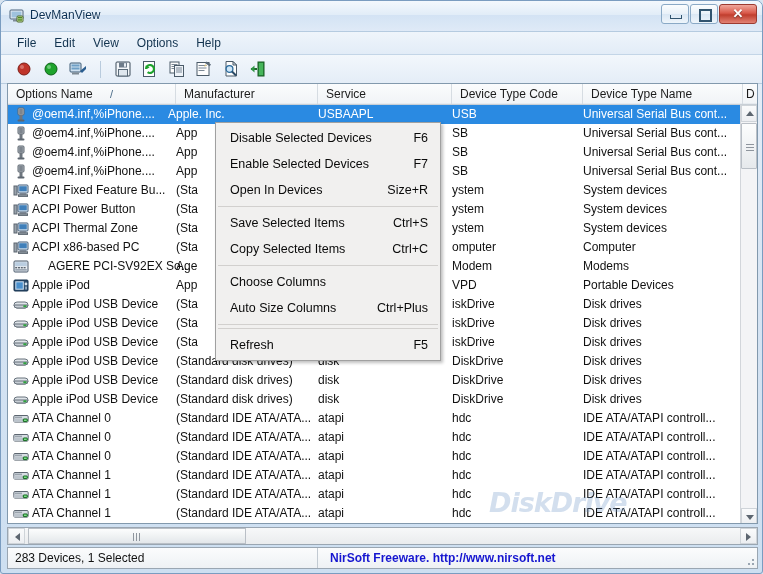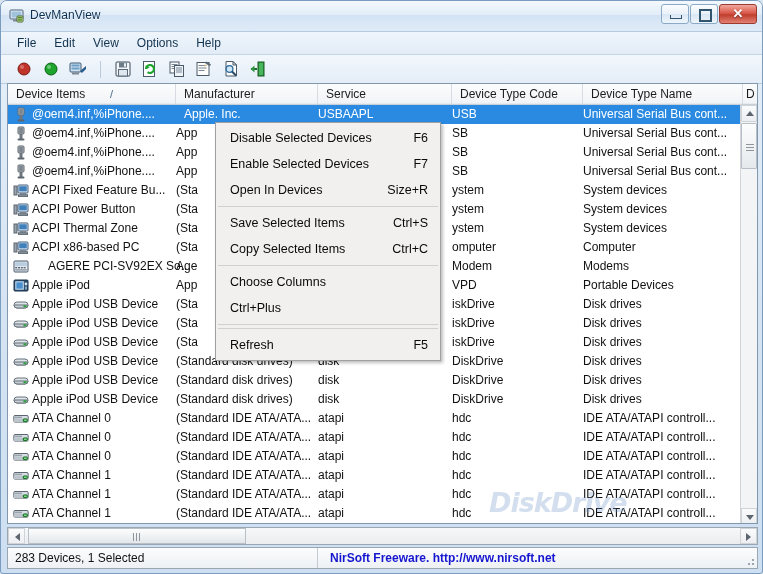--- a/index.html
+++ b/index.html
@@ -280,40 +280,40 @@
         <rect x="10" y="3" width="4" height="12" fill="#47b55b"></rect>
         <path d="M8 9 l-6 0" stroke="#1c6b2a" stroke-width="2"></path>
         <path d="M5.5 5.5 l-4 3.5 l4 3.5 z" fill="#2e9444"></path>
       </svg>
     </span>
   </div>
 
   <div class="listwrap">
     <div class="hdr">
       <div class="hcell" style="left:0;width:168px;">
-        <span>Device Items</span>
+        <span>Options Name</span>
         <span class="sortmark" style="left:102px;top:0;">/</span>
       </div>
       <div class="hcell" style="left:168px;width:142px;">Manufacturer</div>
       <div class="hcell" style="left:310px;width:134px;">Service</div>
       <div class="hcell" style="left:444px;width:131px;">Device Type Code</div>
       <div class="hcell" style="left:575px;width:160px;">Device Type Name</div>
       <div class="hcell" style="left:735px;width:30px;border-right:none;padding-left:3px;">D</div>
     </div>
 
     <div class="rows" id="rows">
         <div class="row sel">
           <span class="ico"><svg width="16" height="15" viewBox="0 0 16 15">
               <rect x="5" y="1" width="6" height="7" rx="1" fill="#b9bec4" stroke="#5d6670"></rect>
               <rect x="6.2" y="2" width="3.6" height="5" fill="#7d858e"></rect>
               <rect x="6.5" y="8" width="3" height="5" fill="#6e767f"></rect>
               <rect x="4.5" y="12.5" width="7" height="2" rx="1" fill="#5d6670"></rect>
             </svg></span>
           <span class="cell" style="left: 24px; width: 144px;">@oem4.inf,%iPhone....</span>
-          <span class="cell" style="left: 176px; width: 142px;">Apple. Inc.</span>
+          <span class="cell" style="left: 160px; width: 142px;">Apple. Inc.</span>
           <span class="cell" style="left: 310px; width: 134px;">USBAAPL</span>
           <span class="cell" style="left: 444px; width: 131px;">USB</span>
           <span class="cell" style="left: 575px; width: 160px;">Universal Serial Bus cont...</span>
         </div>
         <div class="row">
           <span class="ico"><svg width="16" height="15" viewBox="0 0 16 15">
               <rect x="5" y="1" width="6" height="7" rx="1" fill="#b9bec4" stroke="#5d6670"></rect>
               <rect x="6.2" y="2" width="3.6" height="5" fill="#7d858e"></rect>
               <rect x="6.5" y="8" width="3" height="5" fill="#6e767f"></rect>
               <rect x="4.5" y="12.5" width="7" height="2" rx="1" fill="#5d6670"></rect>
@@ -658,20 +658,21 @@
       <div class="ctxitem">
         <span class="lbl">Copy Selected Items</span>
         <span class="acc">Ctrl+C</span>
       </div>
       <div class="ctxsep"></div>
       <div class="ctxitem">
         <span class="lbl">Choose Columns</span>
         <span class="acc"></span>
       </div>
       <div class="ctxitem">
+        <span class="lbl">Auto Size Columns</span>
         <span class="acc">Ctrl+Plus</span>
       </div>
       <div class="ctxsep"></div>
       <div class="ctxsep"></div>
       <div class="ctxitem">
         <span class="lbl">Refresh</span>
         <span class="acc">F5</span>
       </div>
     </div>
 

